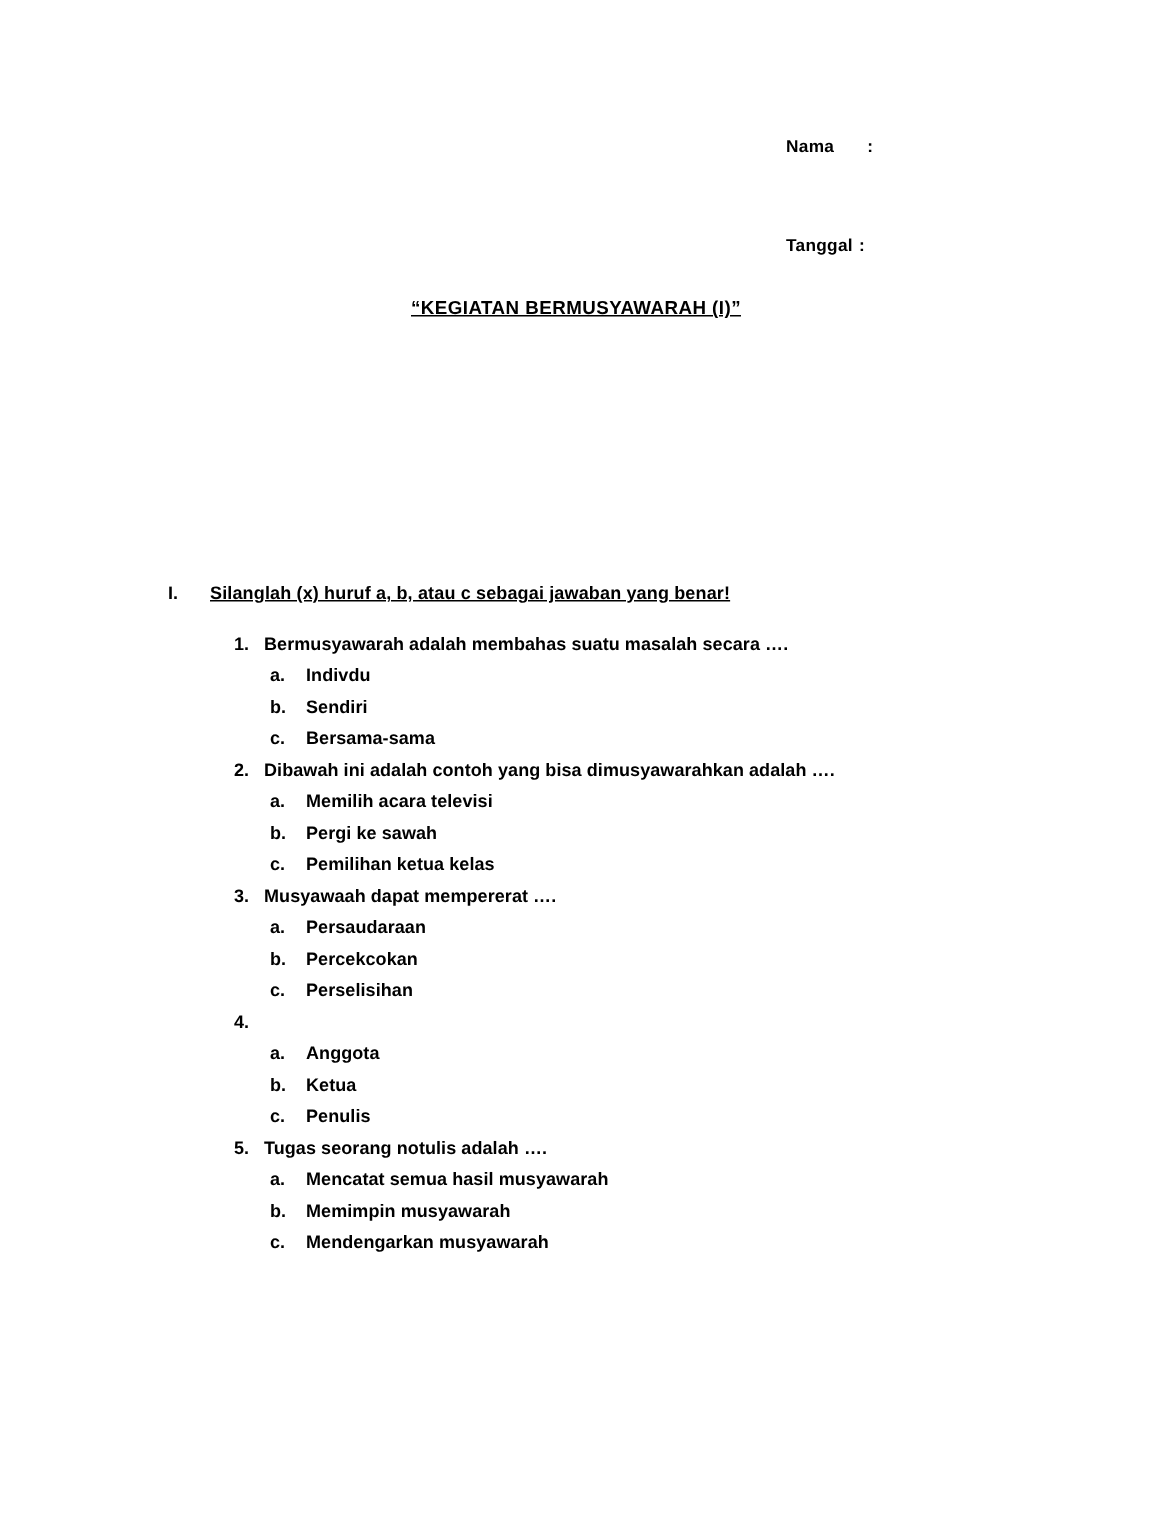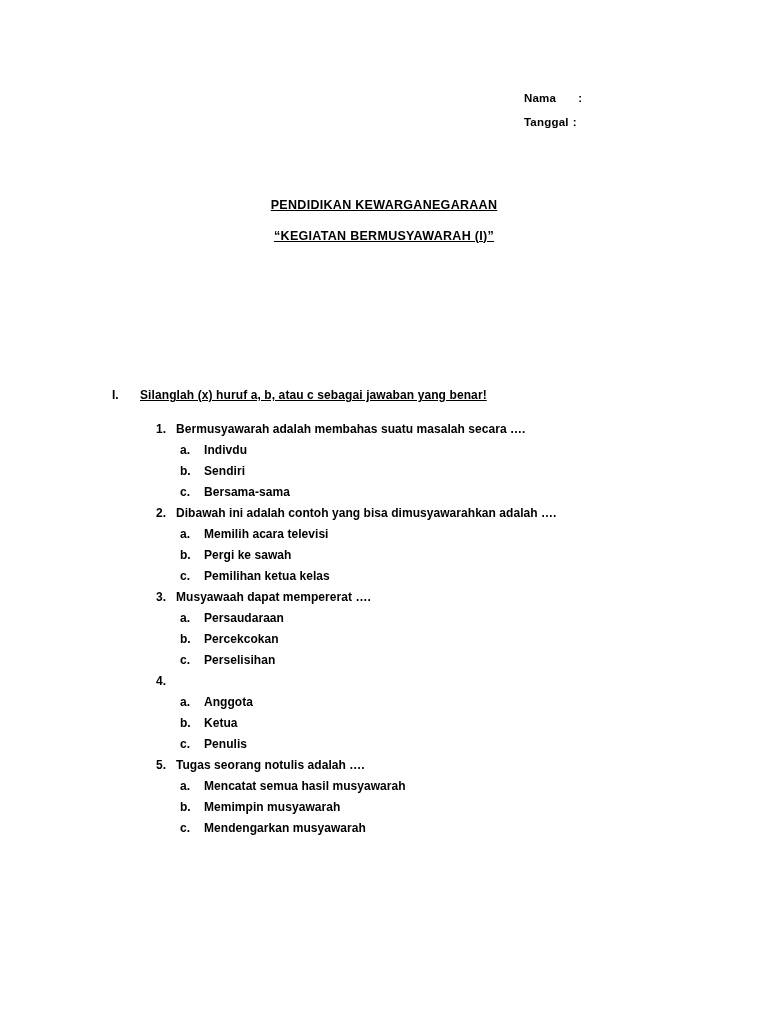--- a/index.html
+++ b/index.html
@@ -41,20 +41,21 @@
   .field-row .label-wrap {
     margin-left: 524px;
     display: flex;
     white-space: pre;
   }
   .field-row .colon {
     margin-left: 22px;
   }
   .field-row.tanggal .label-wrap {
     margin-left: 524px;
+    margin-top: 42px;
   }
   .field-row.tanggal .colon {
     margin-left: 4px;
   }
 
   
   .title-block {
     position: absolute;
     top: 198px;
     left: 0;
@@ -148,21 +149,20 @@
     </div>
     <div class="field-row tanggal">
       <span class="label-wrap">
         <span>Tanggal</span>
         <span class="colon">:</span>
       </span>
     </div>
   </div>
 
   <div class="title-block">
-    <div class="title-line underline"><span>PENDIDIKAN KEWARGANEGARAAN</span></div>
     <div class="title-line underline"><span>“KEGIATAN BERMUSYAWARAH (I)”</span></div>
   </div>
 
   <div class="section">
     <div class="section-head">
       <span class="section-num">I.</span>
       <span class="section-text">Silanglah (x) huruf a, b, atau c sebagai jawaban yang benar!</span>
     </div>
     <div class="questions" id="questions-container">
         <div class="question">

